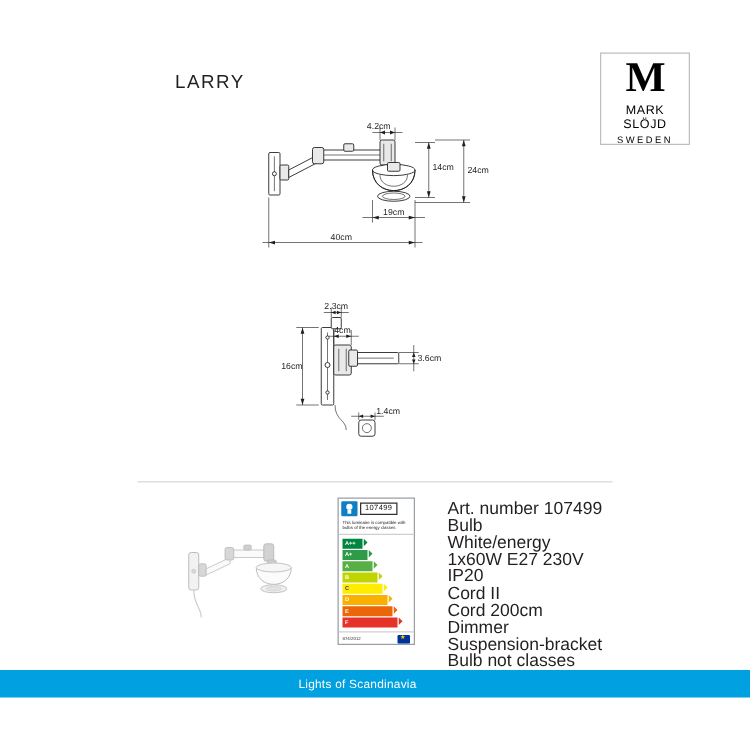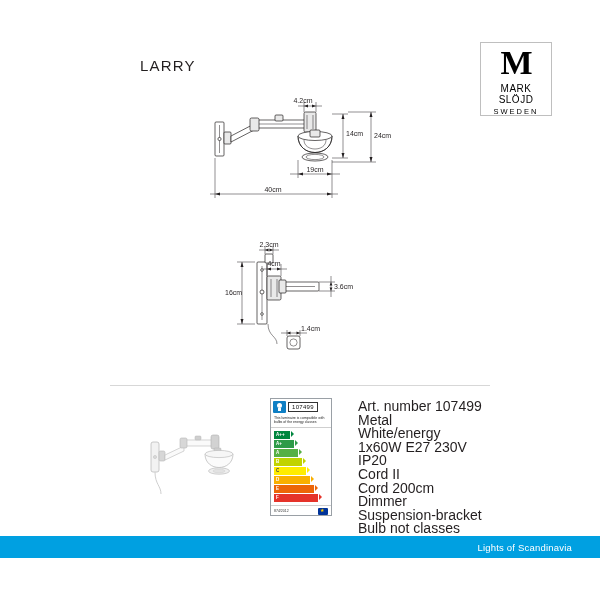--- a/index.html
+++ b/index.html
@@ -233,21 +233,21 @@
   
   .footer-bar {
     position: absolute;
     left: 0;
     bottom: 42px;
     width: 600px;
     height: 22px;
     background: #00a0e1;
     display: flex;
     align-items: center;
-    justify-content: flex-end;
+    justify-content: center;
     padding-right: 28px;
     box-sizing: border-box;
   }
   .footer-text {
     color: #ffffff;
     font-size: 9.5px;
     letter-spacing: 0.2px;
   }
 </style>
 </head>
@@ -466,21 +466,21 @@
       </div>
     </div>
     <div class="energy-footer">
       <span>874/2012</span>
       <span class="eu-flag"></span>
     </div>
   </div>
 
   <div class="spec-list">
     <div>Art. number 107499</div>
-    <div>Metal</div>
+    <div>Bulb</div>
     <div>White/energy</div>
     <div>1x60W E27 230V</div>
     <div>IP20</div>
     <div>Cord II</div>
     <div>Cord 200cm</div>
     <div>Dimmer</div>
     <div>Suspension-bracket</div>
     <div>Bulb not classes</div>
   </div>
 

